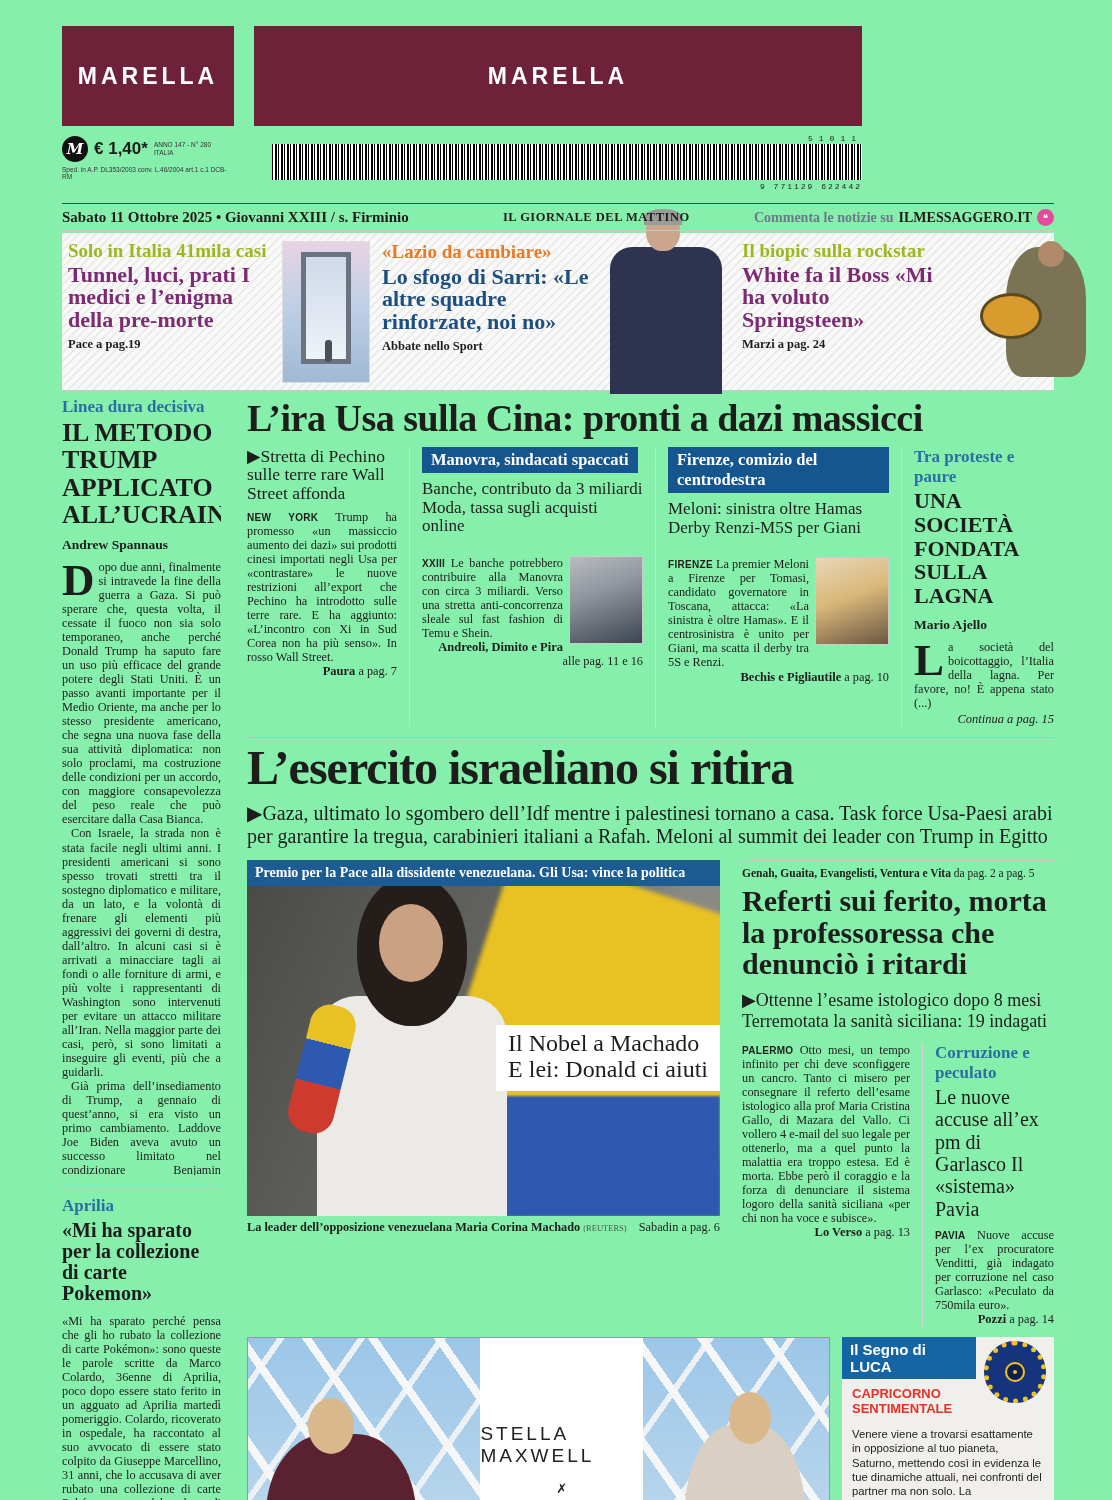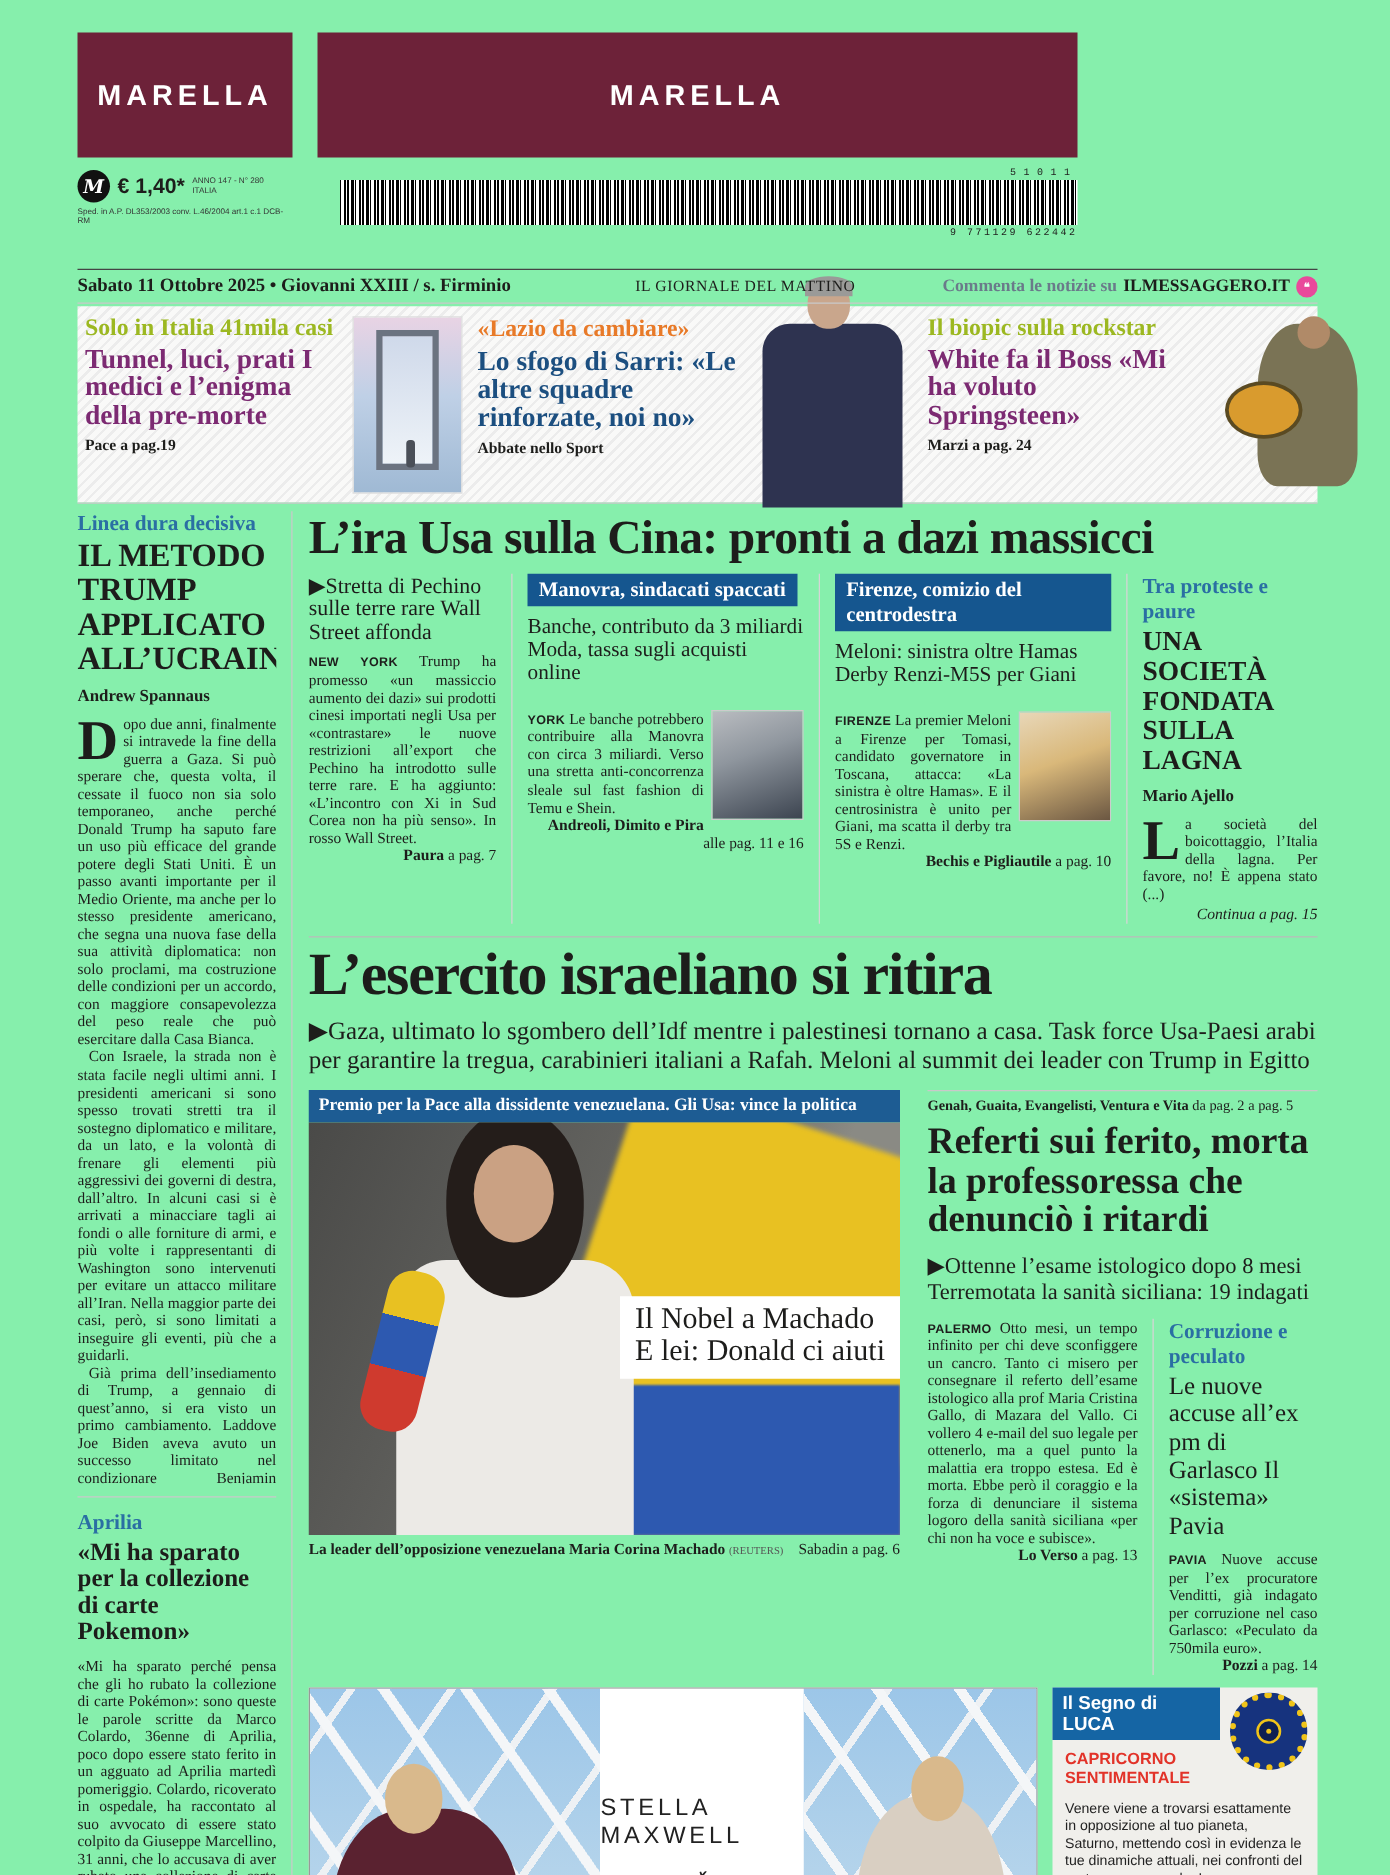--- a/index.html
+++ b/index.html
@@ -23,23 +23,23 @@
   .price { font-family:"Liberation Sans", sans-serif; font-weight:bold; font-size:17px; }
   .anno-blk { font-family:"Liberation Sans", sans-serif; font-size:6.5px; color:#333; line-height:1.3; }
   .sped { font-family:"Liberation Sans", sans-serif; font-size:6.5px; color:#333; margin-top:4px; }
   .barcode-blk { margin-top:8px; text-align:right; font-family:"Liberation Mono", monospace; }
   .barcode-top { font-size:8px; letter-spacing:6px; }
   .barcode { height:36px; margin:1px 0 2px 18px;
     background:repeating-linear-gradient(90deg,#000 0 1px,#fff 1px 3px,#000 3px 5px,#fff 5px 6px); }
   .barcode-num { font-size:8px; letter-spacing:2px; }
   
   .date-row { display:flex; justify-content:space-between; align-items:center; border-top:1px solid #444;
-    border-bottom:1px solid #c9c9c9; padding:5px 0 4px 0; margin-top:24px; position:relative; z-index:3; background:transparent;}
+    border-bottom:1px solid #c9c9c9; padding:5px 0 4px 0; margin-top:12px; position:relative; z-index:3; background:transparent;}
   .date-left { font-size:15px; font-weight:bold; }
-  .date-center { font-size:12.5px; font-weight:normal; letter-spacing:0.5px; margin-left:30px;}
+  .date-center { font-size:12.5px; font-weight:bold; letter-spacing:0.5px; margin-left:30px;}
   .date-right { font-size:14px; font-weight:bold; color:#6a7a8a; display:flex; align-items:center; gap:5px; }
   .date-right b { color:#1d1d1b; }
   .bubble-icon { width:17px; height:17px; border-radius:50%; background:#e9499b; color:#fff; font-size:9px; display:flex;
     align-items:center; justify-content:center; font-family:"Liberation Sans", sans-serif; font-weight:bold; }
   
   .teasers { display:flex; gap:12px; padding:8px 6px 6px 6px; height:158px; margin-top:2px;
     background:repeating-linear-gradient(135deg,#ececec 0 2px,#f9f9f8 2px 6px); border-bottom:1px solid #c9c9c9; position:relative; }
   .teaser { flex:none; }
   .kicker-lime { color:#9cb821; font-size:19px; font-weight:bold; line-height:1.05; }
   .kicker-orange { color:#e87a28; font-size:19px; font-weight:bold; }
@@ -239,21 +239,21 @@
             <div class="bodytext">
               <span class="dateline">NEW YORK</span><span> Trump ha promesso «un massiccio aumento dei dazi» sui prodotti cinesi importati negli Usa per «contrastare» le nuove restrizioni all’export che Pechino ha introdotto sulle terre rare. E ha aggiunto: «L’incontro con Xi in Sud Corea non ha più senso». In rosso Wall Street.</span>
             </div>
             <div class="sig"><b>Paura</b><span> a pag. 7</span></div>
           </div>
           <div>
             <div class="bluebar">Manovra, sindacati spaccati</div>
             <div class="box-head">Banche, contributo da 3 miliardi Moda, tassa sugli acquisti online</div>
             <div class="box-body bodytext">
               <div class="portrait giorgetti"></div>
-              <span class="dateline">YORK</span><span> Le banche potrebbero contribuire alla Manovra con circa 3 miliardi. Verso una stretta anti-concorrenza sleale sul fast fashion di Temu e Shein.</span>
+              <span class="dateline">XXIII</span><span> Le banche potrebbero contribuire alla Manovra con circa 3 miliardi. Verso una stretta anti-concorrenza sleale sul fast fashion di Temu e Shein.</span>
               <div class="sig"><b>Andreoli, Dimito e Pira</b><span> alle pag. 11 e 16</span></div>
             </div>
           </div>
           <div>
             <div class="bluebar">Firenze, comizio del centrodestra</div>
             <div class="box-head">Meloni: sinistra oltre Hamas Derby Renzi-M5S per Giani</div>
             <div class="box-body bodytext">
               <div class="portrait meloni"></div>
               <span class="dateline">FIRENZE</span><span> La premier Meloni a Firenze per Tomasi, candidato governatore in Toscana, attacca: «La sinistra è oltre Hamas». E il centrosinistra è unito per Giani, ma scatta il derby tra 5S e Renzi.</span>
               <div class="sig"><b>Bechis e Pigliautile</b><span> a pag. 10</span></div>

